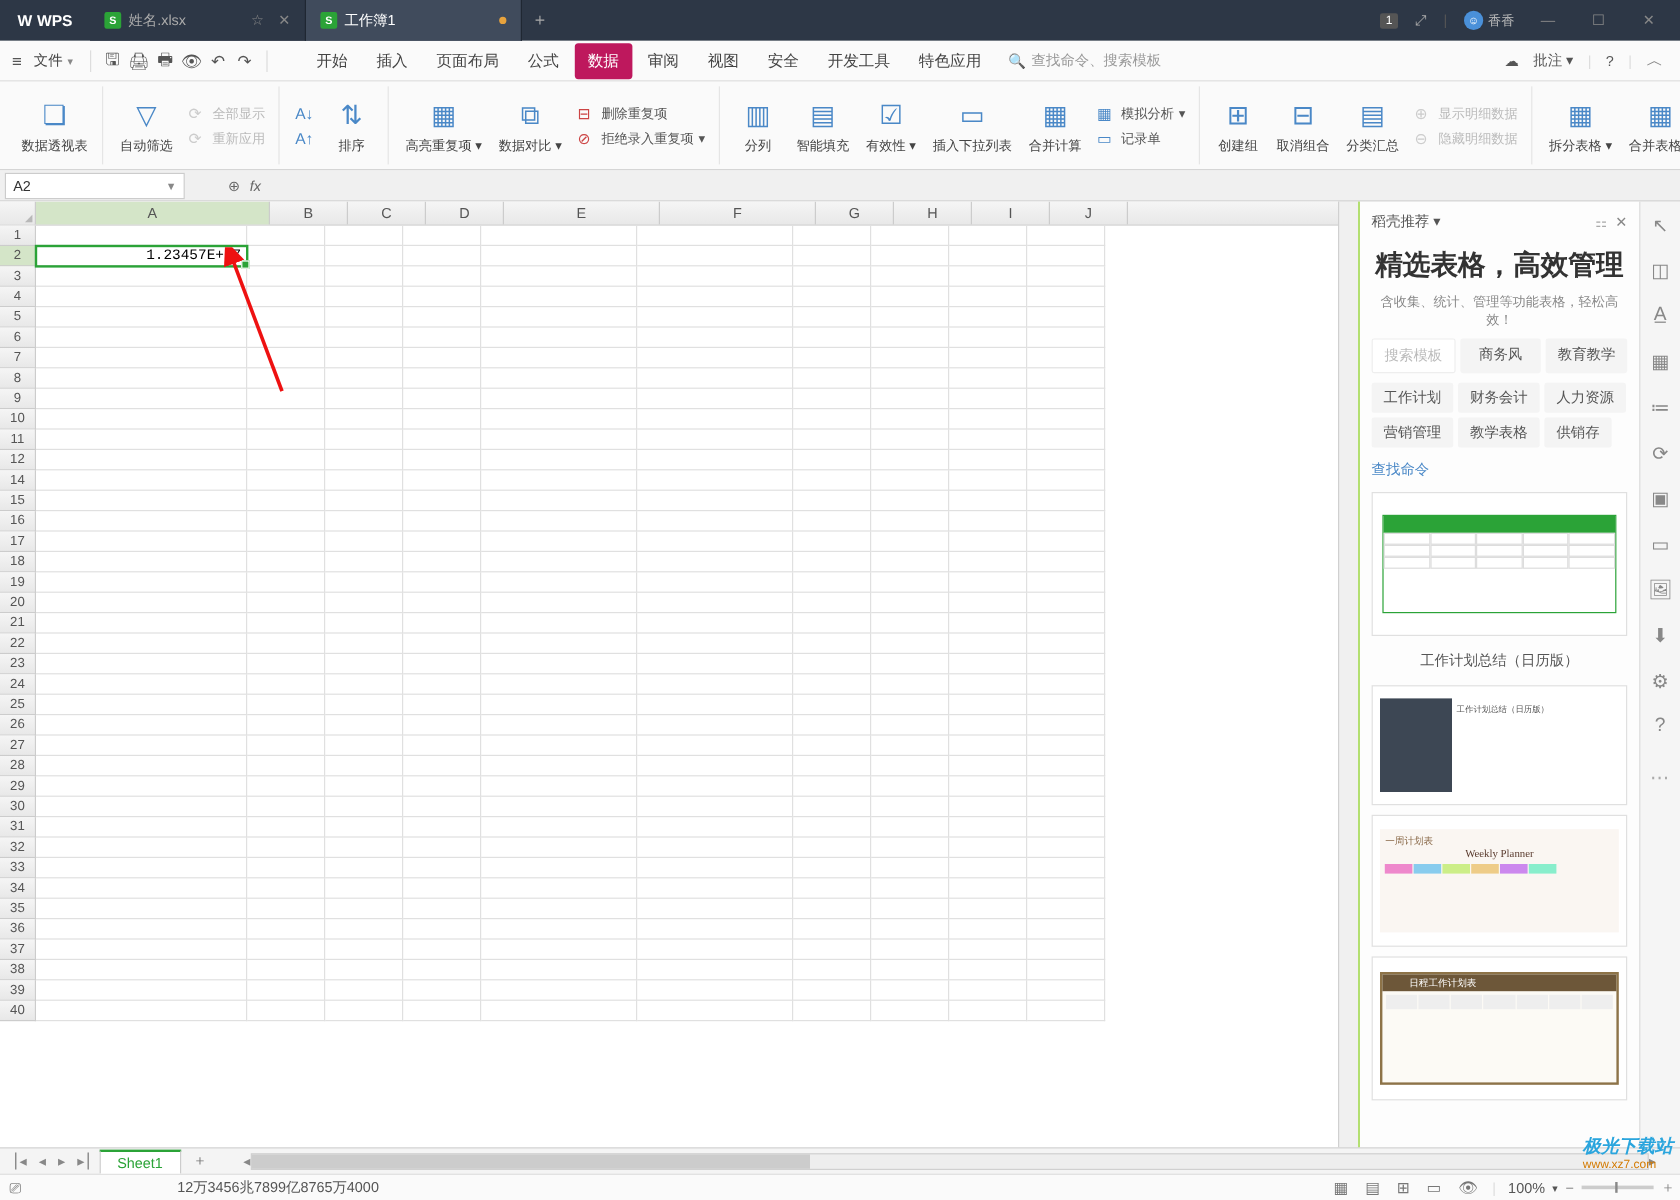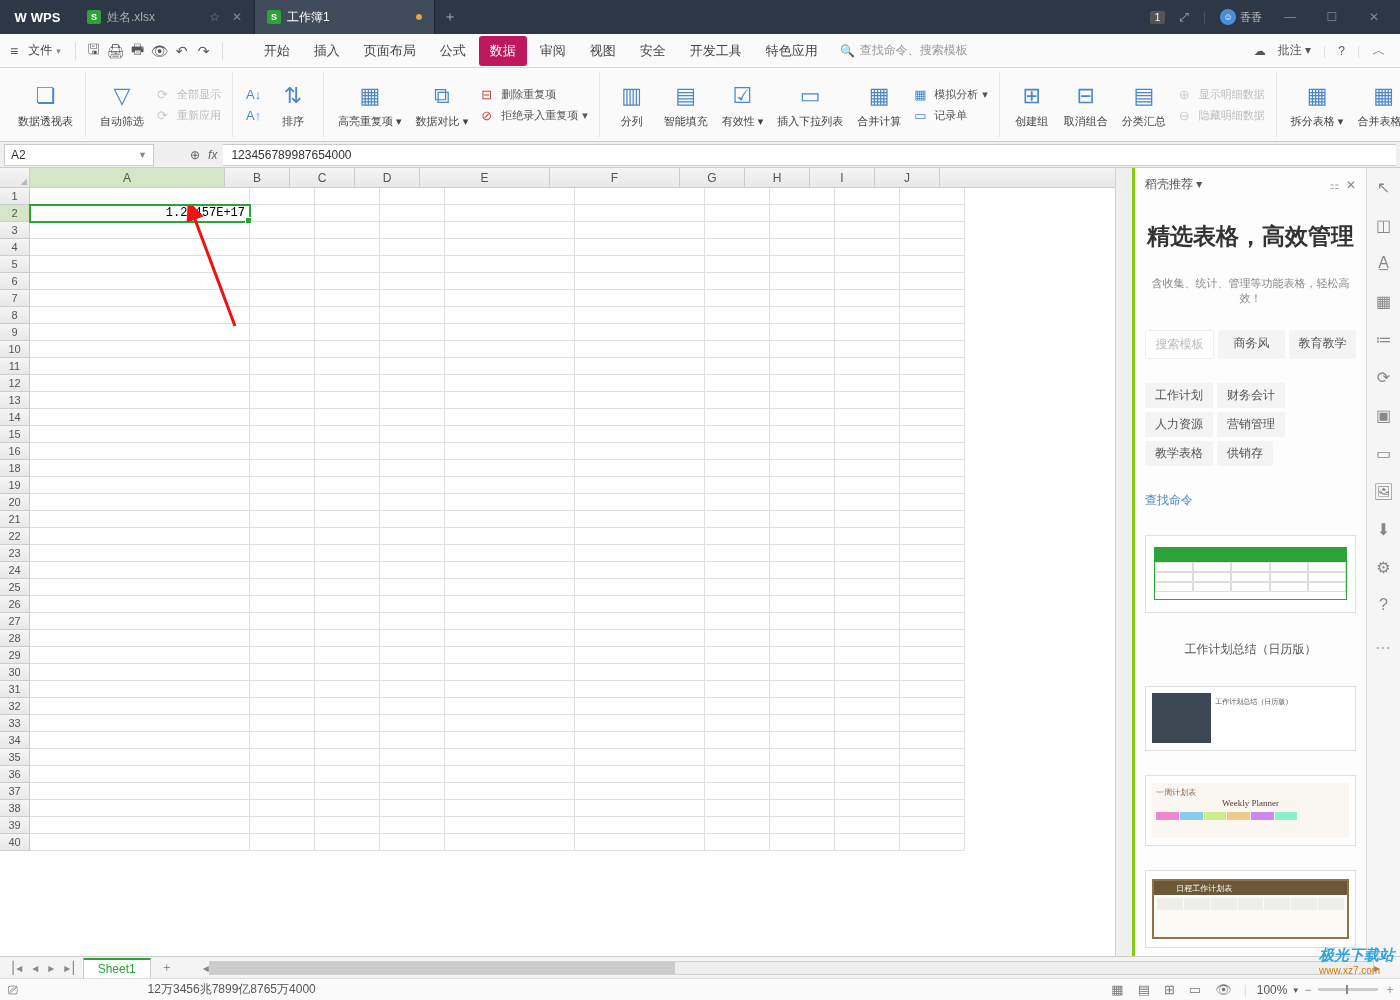--- a/index.html
+++ b/index.html
@@ -68,32 +68,32 @@
 .col-h.A{width:195px;}
 .col-h.sel { background:#d4e5c8;}
 .col-h.norm{width:65px;}
 .col-h.E{width:130px;}
 .col-h.F{width:130px;}
 .rows-area { position:relative;}
 .row { display: flex; height: 17px;}
 .row-h { width: 30px; background: linear-gradient(#f5f5f5,#e8e8e8); border-right: 1px solid #ccc; border-bottom: 1px solid #ccc; text-align: center; font-size: 11px; color: #555; line-height: 17px;}
 .row-h.sel { background:#d4e5c8;}
 .cell { border-right: 1px solid #e0e0e0; border-bottom: 1px solid #e0e0e0; font-size: 12px; line-height: 17px; padding-right: 4px; text-align: right; font-family: "Courier New", monospace; color:#000;}
-.cell.A{width:220px;}
+.cell.A{width:176px;}
 .cell.norm{width:65px;}
 .cell.E{width:130px;}
 .cell.F{width:130px;}
 .cell.selected { outline: 2px solid #2ba337; outline-offset: -1px; position:relative; z-index:2;}
 .cell.selected::after{content:""; position:absolute; right:-3px; bottom:-3px; width:5px; height:5px; background:#2ba337; border:1px solid #fff;}
 .red-arrow { position: absolute; pointer-events:none; z-index:10;}
 
 .vscroll { width: 17px; background: #f0f0f0; border-left: 1px solid #d0d0d0;}
 
 
-.side-panel { width: 234px; background: #fdfdfd; border-left: 3px solid #84cc16; display: flex; flex-direction: column; padding: 8px 10px; gap:24px; overflow:hidden;}
+.side-panel { width: 234px; background: #fdfdfd; border-left: 1px solid #84cc16; display: flex; flex-direction: column; padding: 8px 10px; gap:8px; overflow:hidden;}
 .side-panel .sp-head { display:flex; align-items:center; justify-content:space-between; font-size:12px; color:#555;}
 .side-panel .sp-head .gear{ color:#aaa; font-size:11px;}
 .side-panel .sp-head .x{ color:#888;}
 .side-panel .sp-title { font-size: 23px; font-weight: bold; color: #333; text-align:center; margin-top:4px;}
 .side-panel .sp-sub { font-size: 11px; color: #888; text-align:center;}
 .side-panel .sp-tabs { display: flex; gap:4px;}
 .side-panel .sp-tab { flex:1; padding: 5px 0; text-align: center; font-size: 12px; background: #f4f4f4; color:#555; border-radius:2px;}
 .side-panel .sp-tab.ph { color:#bbb; background:#fff; border:1px solid #eee;}
 .side-panel .sp-cats { display:flex; flex-wrap:wrap; gap:4px;}
 .side-panel .sp-cat { background:#f4f4f4; padding:4px 10px; font-size:12px; color:#555; border-radius:2px;}
@@ -335,23 +335,20 @@
 
 <div class="formula-bar">
   <div class="name-box">
     <span>A2</span>
     <span class="dd">▼</span>
   </div>
   <div class="fx-area">
     <span>⊕</span>
     <span style="font-style:italic;">fx</span>
   </div>
-  <div class="fx-input">
-    <span>123456789987654000</span>
-  </div>
 </div>
 
 <div class="main">
   <div class="grid-wrap">
     <div class="grid-inner">
     <div class="col-headers">
       <div class="corner"></div>
       <div class="col-h A sel">A</div>
       <div class="col-h norm">B</div>
       <div class="col-h norm">C</div>
@@ -514,33 +511,20 @@
             <div class="cell norm"></div>
             <div class="cell norm"></div>
             <div class="cell E"></div>
             <div class="cell F"></div>
             <div class="cell norm"></div>
             <div class="cell norm"></div>
             <div class="cell norm"></div>
             <div class="cell norm"></div>
           </div>
           <div class="row">
-            <div class="row-h">13</div>
-            <div class="cell A"></div>
-            <div class="cell norm"></div>
-            <div class="cell norm"></div>
-            <div class="cell norm"></div>
-            <div class="cell E"></div>
-            <div class="cell F"></div>
-            <div class="cell norm"></div>
-            <div class="cell norm"></div>
-            <div class="cell norm"></div>
-            <div class="cell norm"></div>
-          </div>
-          <div class="row">
             <div class="row-h">14</div>
             <div class="cell A"></div>
             <div class="cell norm"></div>
             <div class="cell norm"></div>
             <div class="cell norm"></div>
             <div class="cell E"></div>
             <div class="cell F"></div>
             <div class="cell norm"></div>
             <div class="cell norm"></div>
             <div class="cell norm"></div>
@@ -554,20 +538,33 @@
             <div class="cell norm"></div>
             <div class="cell E"></div>
             <div class="cell F"></div>
             <div class="cell norm"></div>
             <div class="cell norm"></div>
             <div class="cell norm"></div>
             <div class="cell norm"></div>
           </div>
           <div class="row">
             <div class="row-h">16</div>
+            <div class="cell A"></div>
+            <div class="cell norm"></div>
+            <div class="cell norm"></div>
+            <div class="cell norm"></div>
+            <div class="cell E"></div>
+            <div class="cell F"></div>
+            <div class="cell norm"></div>
+            <div class="cell norm"></div>
+            <div class="cell norm"></div>
+            <div class="cell norm"></div>
+          </div>
+          <div class="row">
+            <div class="row-h">17</div>
             <div class="cell A"></div>
             <div class="cell norm"></div>
             <div class="cell norm"></div>
             <div class="cell norm"></div>
             <div class="cell E"></div>
             <div class="cell F"></div>
             <div class="cell norm"></div>
             <div class="cell norm"></div>
             <div class="cell norm"></div>
             <div class="cell norm"></div>

